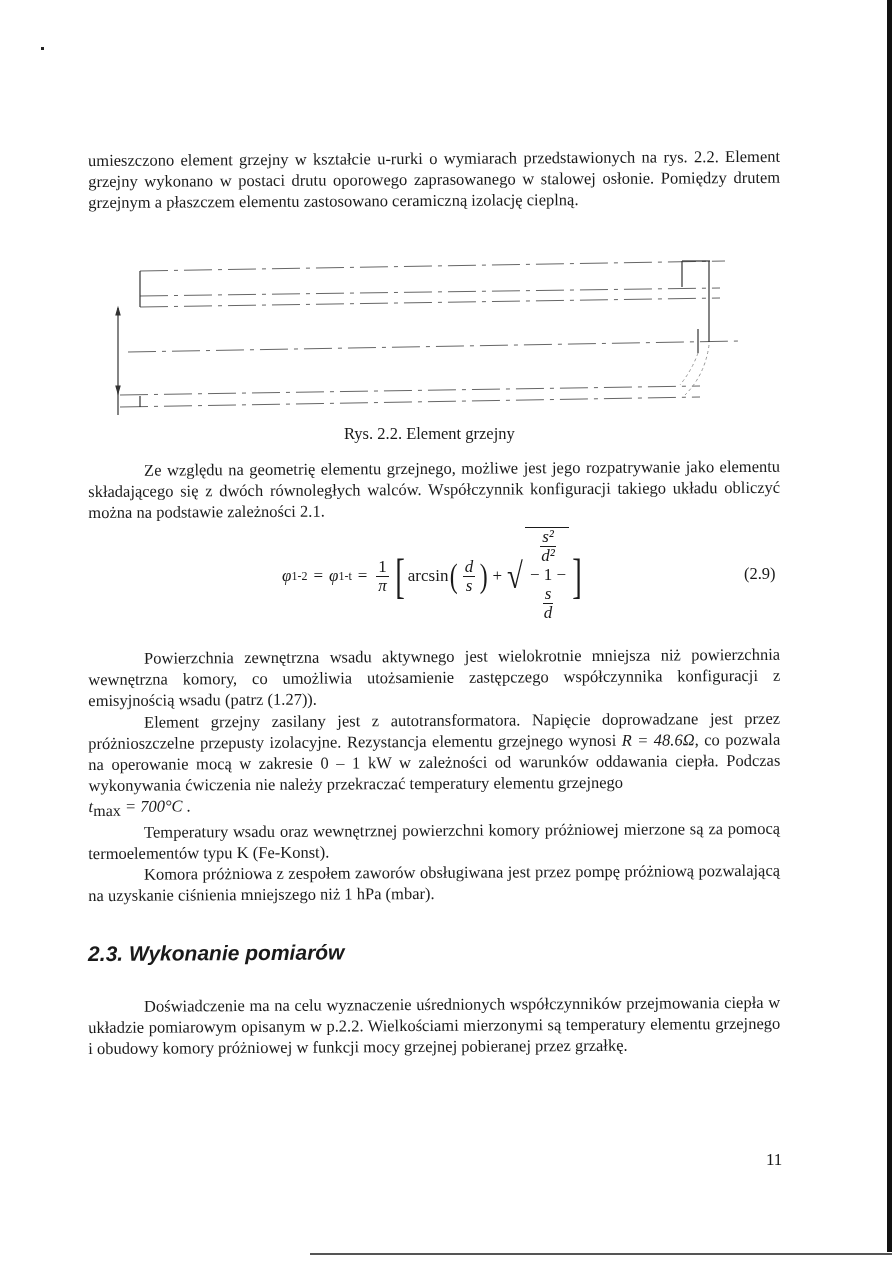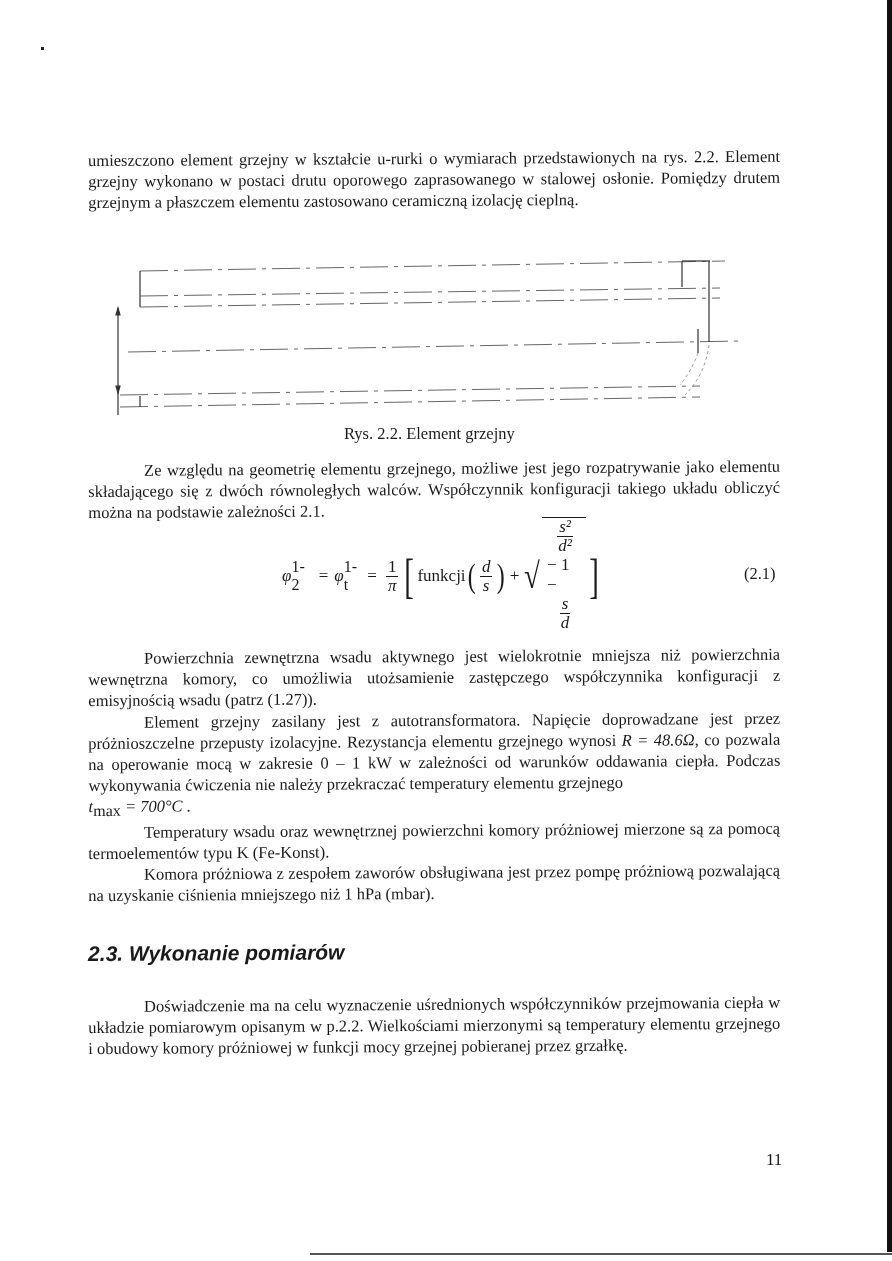--- a/index.html
+++ b/index.html
@@ -19,21 +19,21 @@
   .para.indent { text-indent: 56px; }
   .caption { position: absolute; left: 344px; top: 424px; font-size: 16.5px; text-align: center; }
 
   .figure { position: absolute; left: 100px; top: 245px; width: 660px; height: 170px; }
 
   .equation {
     position: absolute; left: 282px; top: 536px; height: 80px; width: 320px;
     font-size: 17px; display: flex; align-items: center;
   }
   .eq-phi { font-style: italic; }
-  .eq-sub { font-size: 16px; vertical-align: -4px; font-style: normal; }
+  .eq-sub { font-size: 12px; vertical-align: -4px; font-style: normal; }
   .frac { display: inline-flex; flex-direction: column; align-items: center; margin: 0 3px; vertical-align: middle; }
   .frac .num { border-bottom: 1px solid #1a1a1a; padding: 0 2px; line-height: 18px; }
   .frac .den { line-height: 18px; }
   .bigbracket { font-size: 48px; font-weight: 100; line-height: 1; transform: scaleX(0.6); display: inline-block; }
   .paren { font-size: 34px; line-height: 1; transform: scaleX(0.7); display: inline-block; }
   .sqrt-wrap { display: inline-flex; align-items: center; }
   .sqrt-sign { font-size: 36px; line-height: 1; transform: scaleX(0.8); }
   .sqrt-body { border-top: 1px solid #1a1a1a; display: inline-flex; align-items: center; padding-left: 2px; margin-top: -4px; flex-direction: column; }
   .it { font-style: italic; }
   .eq-number { position: absolute; left: 744px; top: 564px; font-size: 16.5px; }
@@ -94,21 +94,21 @@
     <span class="eq-sub">1-2</span>
   <span style="margin:0 6px;">=</span>
   <span class="eq-phi">φ</span>
     <span class="eq-sub">1-t</span>
   <span style="margin:0 6px;">=</span>
   <span class="frac">
     <span class="num">1</span>
     <span class="den it">π</span>
   </span>
   <span class="bigbracket">[</span>
-  <span>funkcji</span>
+  <span>arcsin</span>
   <span class="paren">(</span>
   <span class="frac">
     <span class="num it">d</span>
     <span class="den it">s</span>
   </span>
   <span class="paren">)</span>
   <span style="margin:0 3px;">+</span>
   <span class="sqrt-wrap">
     <span class="sqrt-sign">√</span>
     <span class="sqrt-body">
@@ -118,21 +118,21 @@
       </span>
       <span style="margin:0 3px;">− 1 −</span>
       <span class="frac">
         <span class="num it">s</span>
         <span class="den it">d</span>
       </span>
     </span>
   </span>
   <span class="bigbracket">]</span>
 </div>
-<div class="eq-number">(2.1)</div>
+<div class="eq-number">(2.9)</div>
 
 <p class="para indent" style="top:648px; margin:0;">Powierzchnia zewnętrzna wsadu aktywnego  jest wielokrotnie mniejsza niż powierzchnia wewnętrzna komory, co umożliwia utożsamienie zastępczego współczynnika konfiguracji z emisyjnością wsadu (patrz (1.27)).</p>
 
 <p class="para indent" style="top:712px; margin:0;"><span>Element grzejny zasilany jest z autotransformatora. Napięcie doprowadzane jest przez próżnioszczelne przepusty izolacyjne. Rezystancja elementu grzejnego wynosi </span><span class="inline-math">R = 48.6Ω</span><span>, co pozwala na operowanie mocą w zakresie 0 – 1 kW w zależności od warunków oddawania ciepła. Podczas wykonywania ćwiczenia nie należy przekraczać temperatury elementu grzejnego </span><br><span class="inline-math">t</span><span class="sub">max</span><span class="inline-math"> = 700°C</span><span> .</span></p>
 
 <p class="para indent" style="top:822px; margin:0;">Temperatury wsadu oraz wewnętrznej powierzchni komory próżniowej mierzone są za pomocą termoelementów typu K (Fe-Konst).</p>
 
 <p class="para indent" style="top:864px; margin:0;">Komora próżniowa z zespołem zaworów obsługiwana jest przez pompę próżniową pozwalającą na uzyskanie ciśnienia mniejszego niż 1 hPa (mbar).</p>
 
 <div class="heading">2.3. Wykonanie pomiarów</div>

